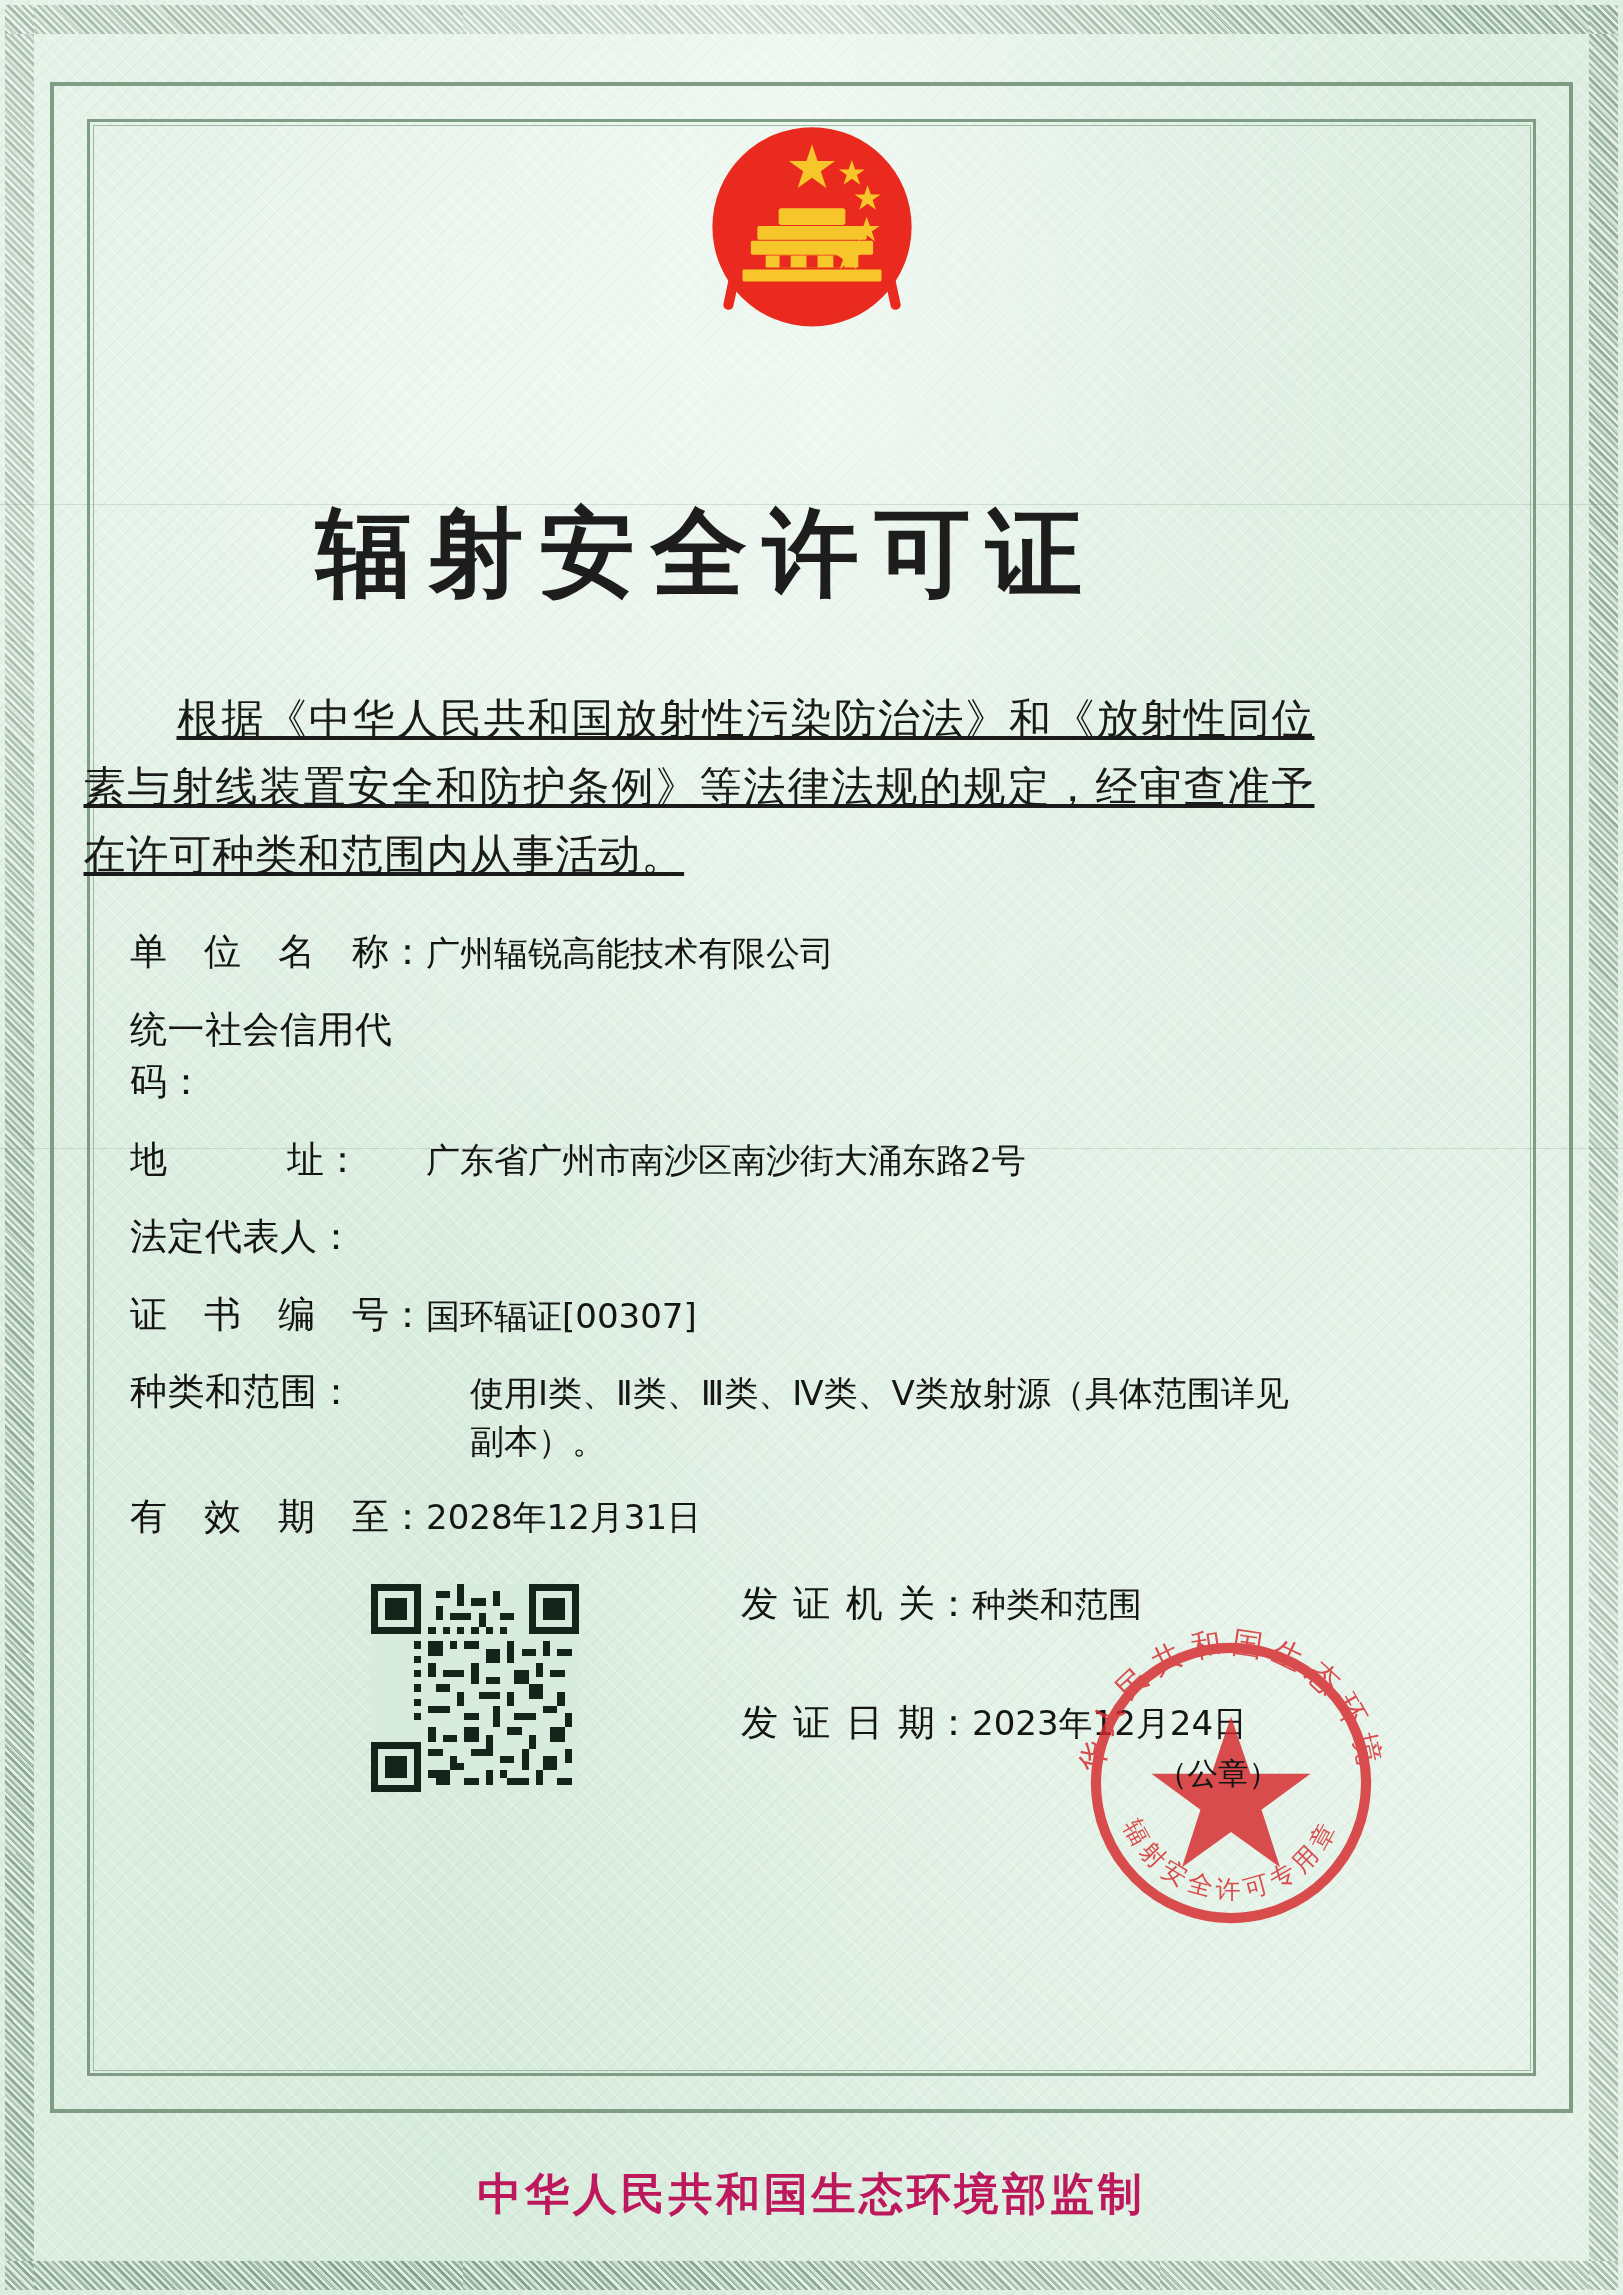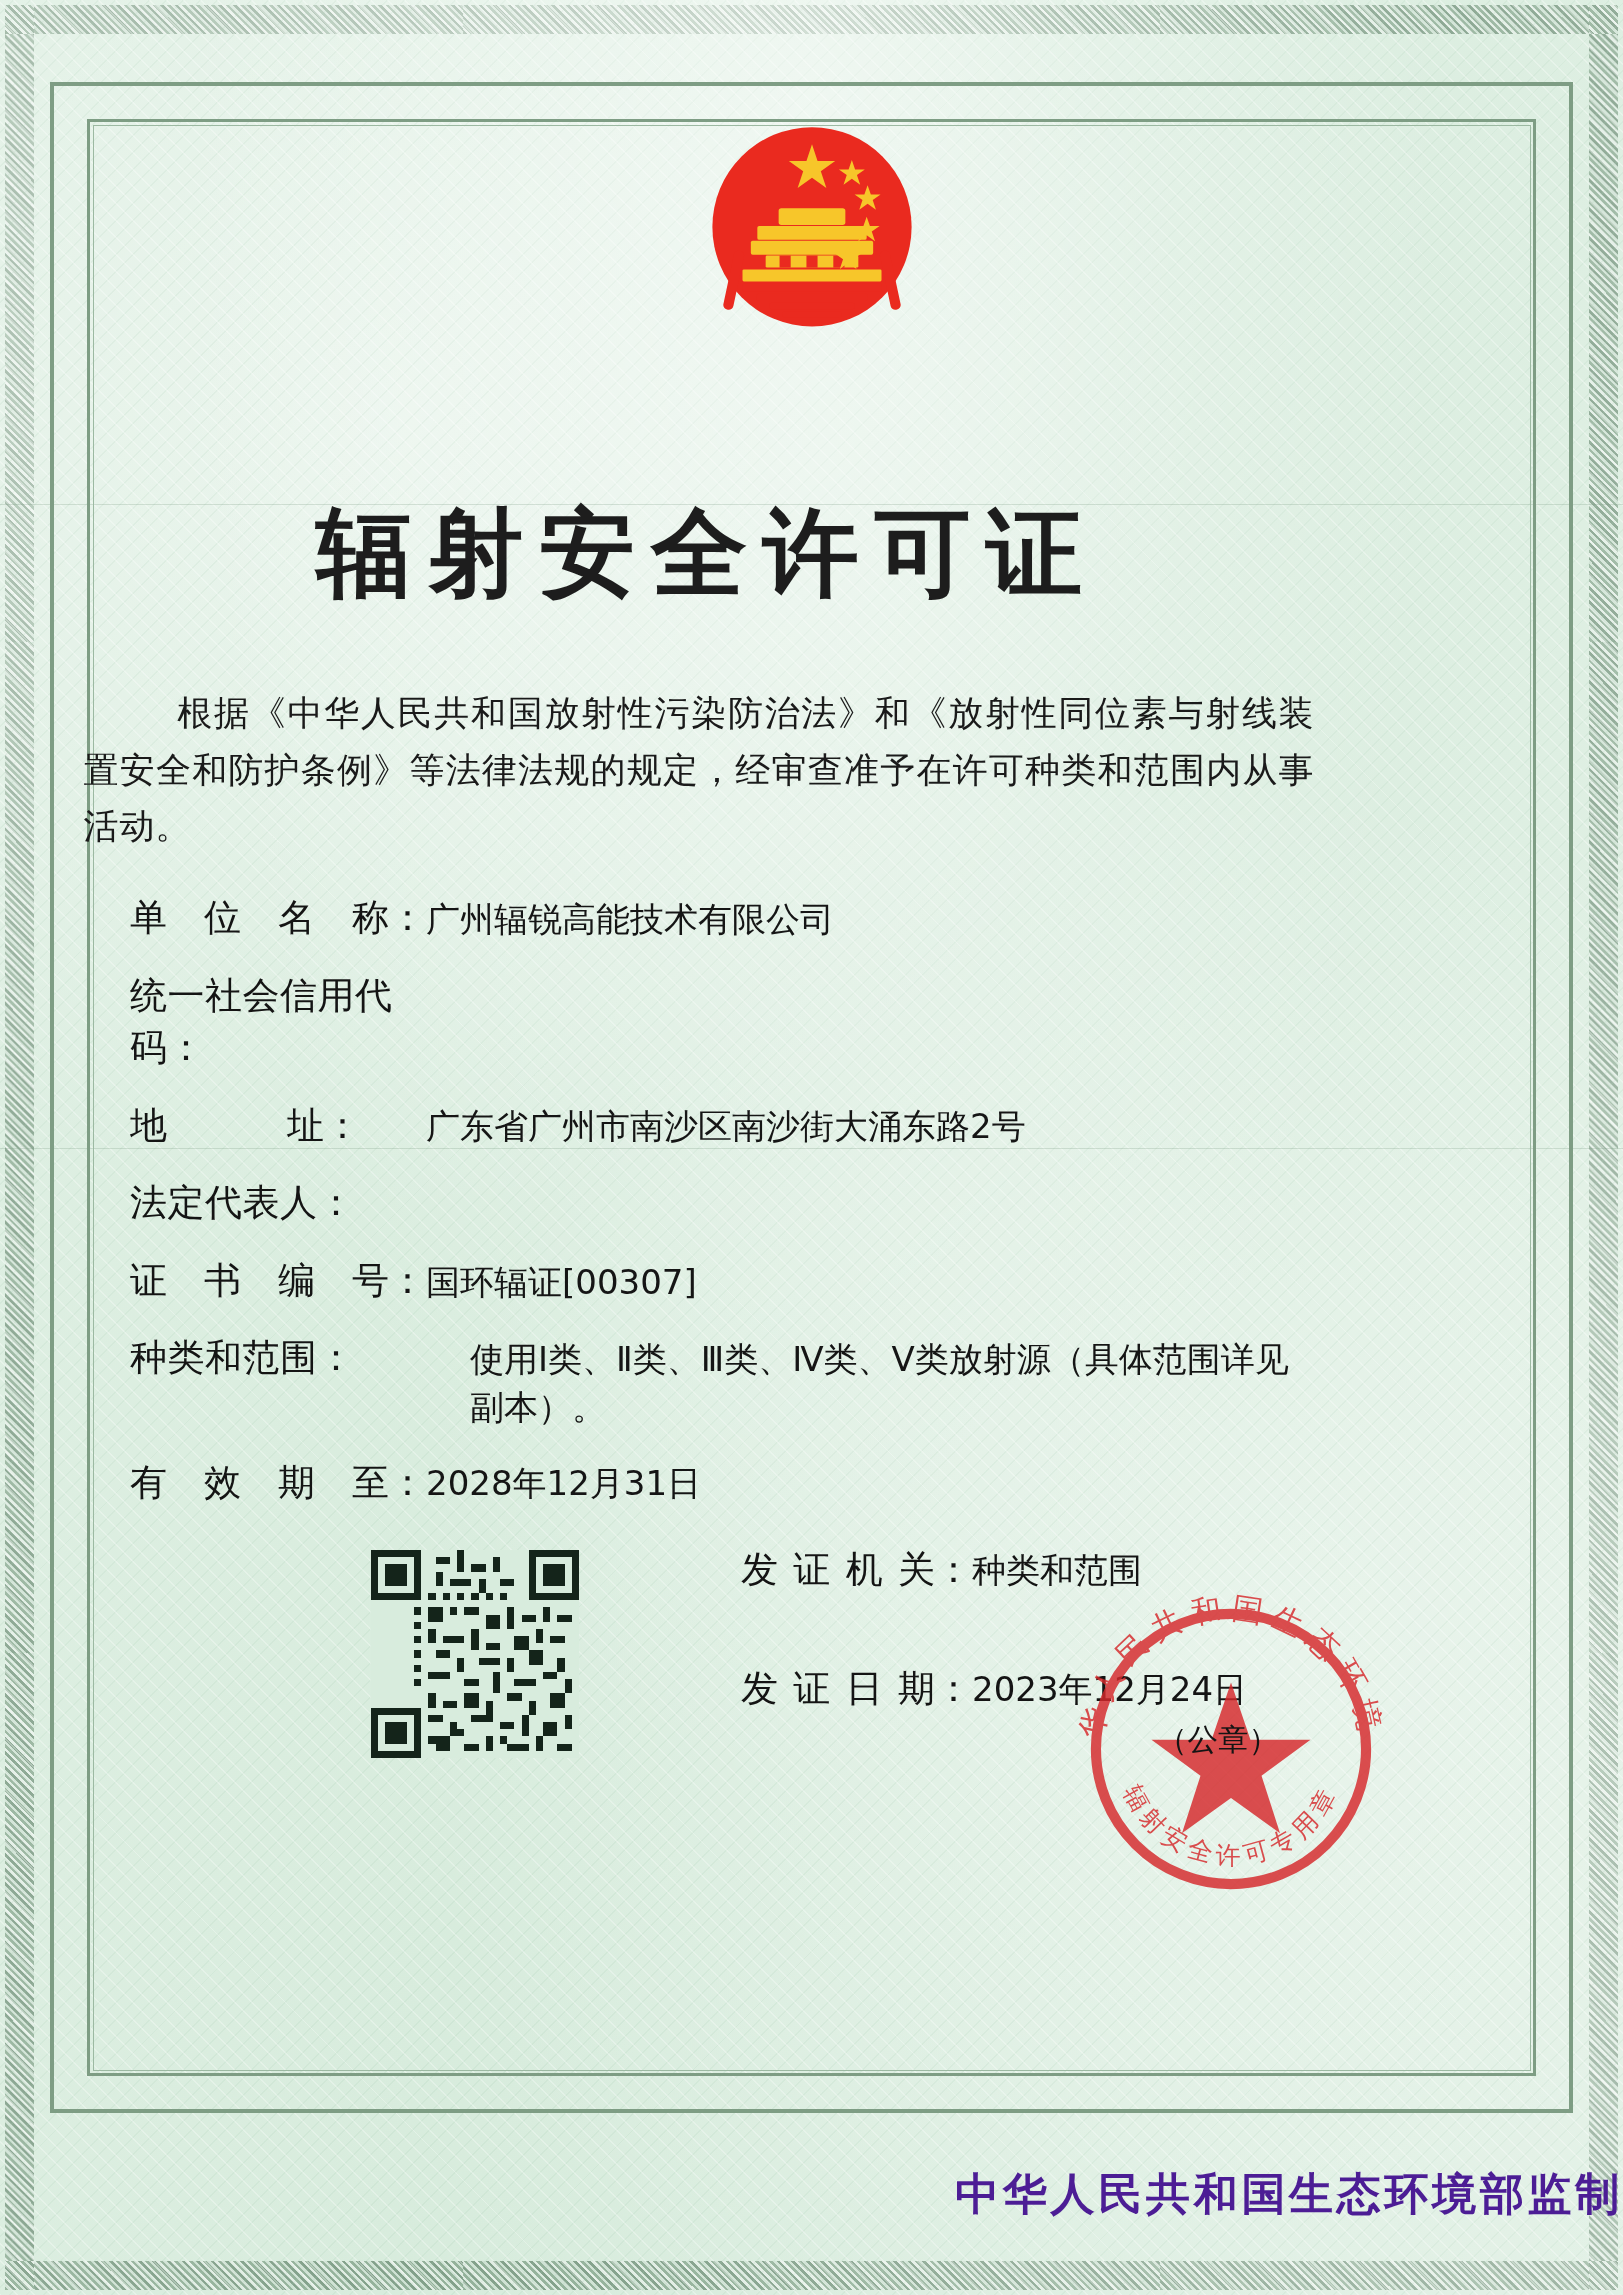--- a/index.html
+++ b/index.html
@@ -115,26 +115,27 @@
     font-size: 96px;
     letter-spacing: 15.7px;
     color: #1d1d1d;
     font-weight: 700;
     font-family: "DejaVu Serif", "Liberation Serif", serif;
     text-indent: 15.7px;
   }
   .preamble {
     margin: 65px auto 0 auto;
     width: 1231px;
-    font-size: 35px;
+    font-size: 42px;
     line-height: 1.62;
     color: #1a1a1a;
     text-align: justify;
     letter-spacing: 0.9px;
     font-family: "DejaVu Serif", "Liberation Serif", serif;
+    text-decoration: underline;
   }
   .preamble .indent { display: inline-block; width: 93px; }
 
   .fields {
     margin: 37px auto 0 auto;
     width: 1212px;
     padding-left: 37px;
     box-sizing: border-box;
   }
   .field-row {
@@ -224,24 +225,24 @@
     z-index: 26;
     font-family: "DejaVu Serif", "Liberation Serif", serif;
     margin-top: 12px;
   }
 
   .footer {
     position: absolute;
     left: 0;
     right: 0;
     top: 2165px;
-    text-align: right;
+    text-align: center;
     font-size: 44px;
     letter-spacing: 3.7px;
-    color: #4c1d95;
+    color: #be185d;
     font-weight: 700;
     z-index: 20;
     font-family: Liberation Mono, monospace;
   }
 
   
   .crease {
     position: absolute;
     left: 0;
     right: 0;

